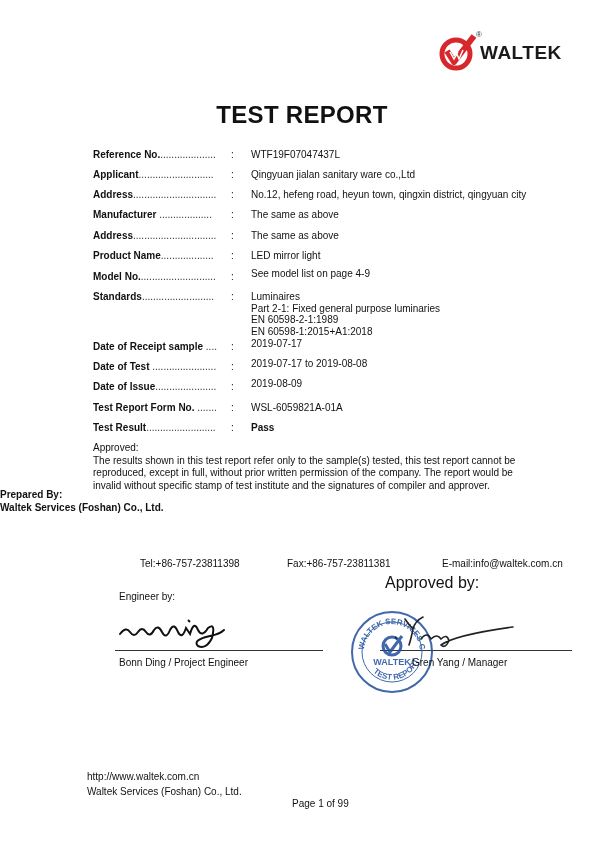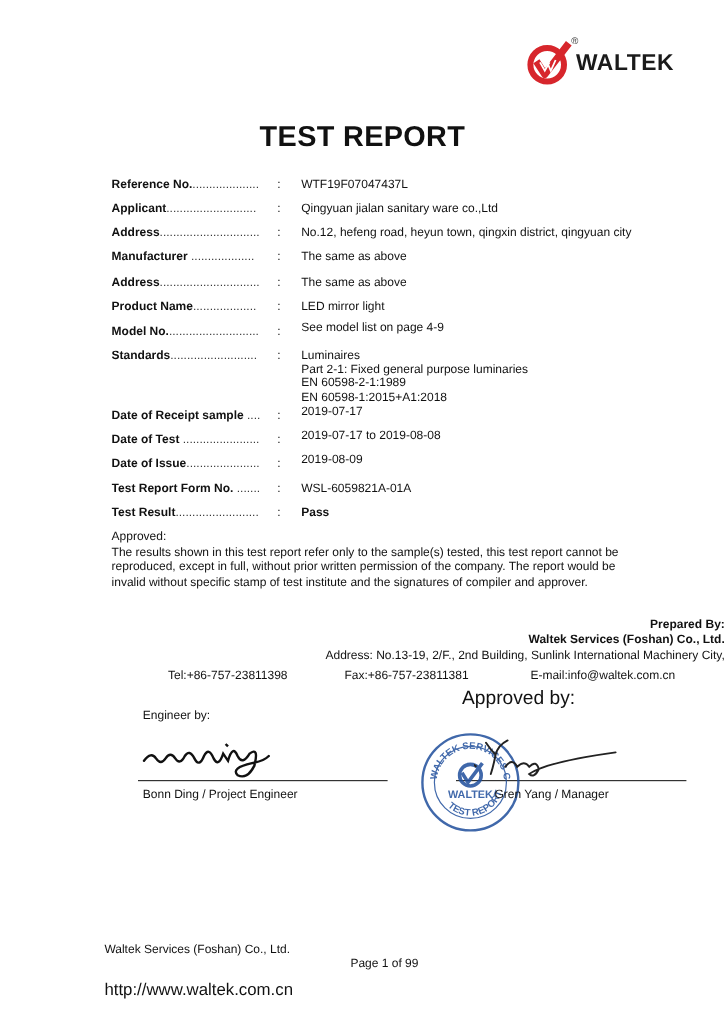--- a/index.html
+++ b/index.html
@@ -24,39 +24,39 @@
   .row .lbl .dots { font-weight: normal; color: #333; }
   .row .colon { position: absolute; left: 138px; top: 0; }
   .row .val { position: absolute; left: 158px; top: 0; white-space: nowrap; }
   .row .val.bold { font-weight: bold; }
   .row .val div { line-height: 11.5px; }
 
   
   #remarks { left: 93px; top: 442px; width: 440px; font-size: 10px; line-height: 12.5px; }
 
   
-  #prepared { left: 0; width: 604px; top: 514px; text-align: right; font-size: 10px; line-height: 13px; }
+  #prepared { left: 0; width: 604px; top: 488px; text-align: left; font-size: 10px; line-height: 13px; }
   #prepared .b { font-weight: bold; }
   #contact { left: 140px; top: 558px; font-size: 10px; white-space: nowrap; }
   #contact span { position: absolute; white-space: nowrap; }
 
   
   #compiled-label { left: 119px; top: 591px; font-size: 10px; }
   #approved-label { left: 385px; top: 574px; font-size: 16px; }
   #sig-line-left { left: 115px; top: 650px; width: 208px; height: 1px; background: #333; }
   #sig-line-right { left: 380px; top: 650px; width: 192px; height: 1px; background: #333; }
   #compiler-name { left: 119px; top: 657px; font-size: 10px; }
   #approver-name { left: 388px; top: 657px; font-size: 10px; padding-left: 24px; }
   #sig-compiler { left: 118px; top: 612px; width: 110px; height: 40px; }
   #sig-approver { left: 395px; top: 615px; width: 120px; height: 35px; }
   #stamp { left: 350px; top: 610px; width: 84px; height: 84px; opacity: 0.85; }
 
   
   #footer-company { left: 87px; top: 786px; font-size: 10px; }
-  #footer-url { left: 87px; top: 816px; font-size: 14px; }
+  #footer-url { left: 87px; top: 771px; font-size: 10px; }
   #footer-page { left: 292px; top: 798px; font-size: 10px; }
 </style>
 </head>
 <body>
 
 <div id="logo" class="abs">
   <svg width="40" height="40" viewBox="0 0 40 40" style="position:absolute;left:0;top:2px">
     <circle cx="18" cy="22" r="14" fill="none" stroke="#d7262c" stroke-width="5"></circle>
     <path d="M9 19 L16 30 L36 4" fill="none" stroke="#d7262c" stroke-width="6" stroke-linejoin="round"></path>
     <path d="M12 20 L16 27 L20 20 M18 20 L21 27 L25 18" fill="none" stroke="#fff" stroke-width="1.5"></path>
@@ -139,21 +139,20 @@
 </div>
 
 <div id="remarks" class="abs">
   <div>Approved:</div>
   <div>The results shown in this test report refer only to the sample(s) tested, this test report cannot be reproduced, except in full, without prior written permission of the company. The report would be invalid without specific stamp of test institute and the signatures of compiler and approver.</div>
 </div>
 
 <div id="prepared" class="abs">
   <div class="b">Prepared By:</div>
   <div class="b">Waltek Services (Foshan) Co., Ltd.</div>
-  <div>Address: No.13-19, 2/F., 2nd Building, Sunlink International Machinery City,</div>
 </div>
 <div id="contact" class="abs">
   <span style="left:0">Tel:+86-757-23811398</span>
   <span style="left:147px">Fax:+86-757-23811381</span>
   <span style="left:302px">E-mail:info@waltek.com.cn</span>
 </div>
 
 <div id="compiled-label" class="abs">Engineer by:</div>
 <div id="approved-label" class="abs">Approved by:</div>
 

